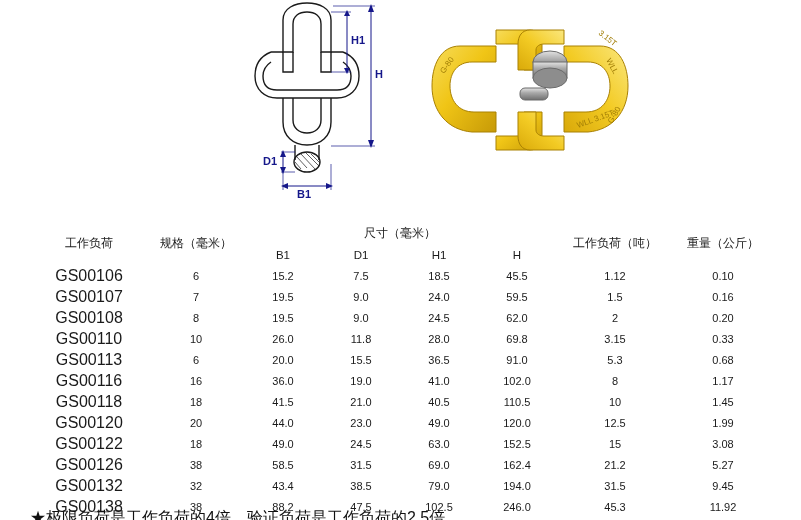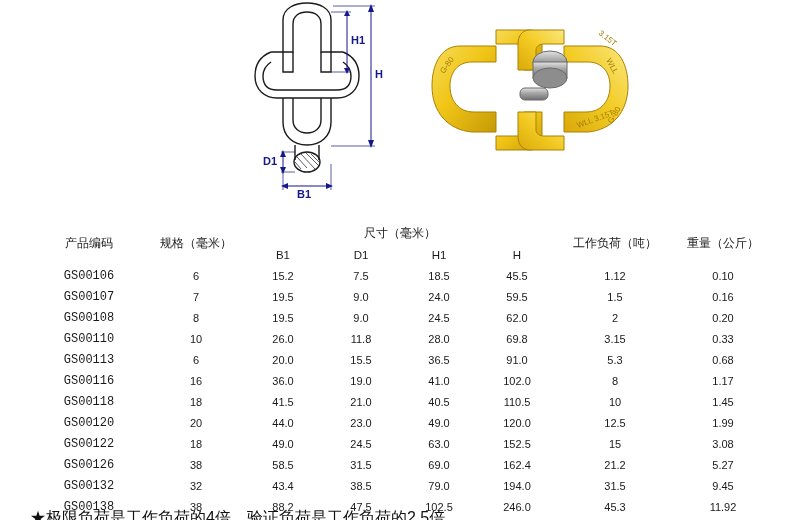--- a/index.html
+++ b/index.html
@@ -79,22 +79,21 @@
 
   th.h-main {
     font-size: 12px;
     font-weight: bold;
   }
   th.h-sub {
     font-size: 11.5px;
     font-weight: bold;
   }
   td.code {
-    font-size: 12px;
-    font-family: Liberation Mono, monospace;
+    font-size: 16px;
   }
 
   .note {
     position: absolute;
     left: 30px;
     top: 508px;
     font-size: 16px;
     color: #111111;
     font-weight: normal;
   }
@@ -228,21 +227,21 @@
       <col style="width:96px">
       <col style="width:78px">
       <col style="width:78px">
       <col style="width:78px">
       <col style="width:78px">
       <col style="width:118px">
       <col style="width:98px">
     </colgroup>
     <thead>
       <tr class="head-top">
-        <th class="h-main bt" rowspan="2">产品编码</th>
+        <th class="h-main bt" rowspan="2">工作负荷</th>
         <th class="h-main bt" rowspan="2">规格（毫米）</th>
         <th class="h-main bt bb-light" colspan="4">尺寸（毫米）</th>
         <th class="h-main bt" rowspan="2">工作负荷（吨）</th>
         <th class="h-main bt" rowspan="2">重量（公斤）</th>
       </tr>
       <tr class="head-bot">
         <th class="h-sub bb">B1</th>
         <th class="h-sub bb">D1</th>
         <th class="h-sub bb">H1</th>
         <th class="h-sub bb">H</th>

